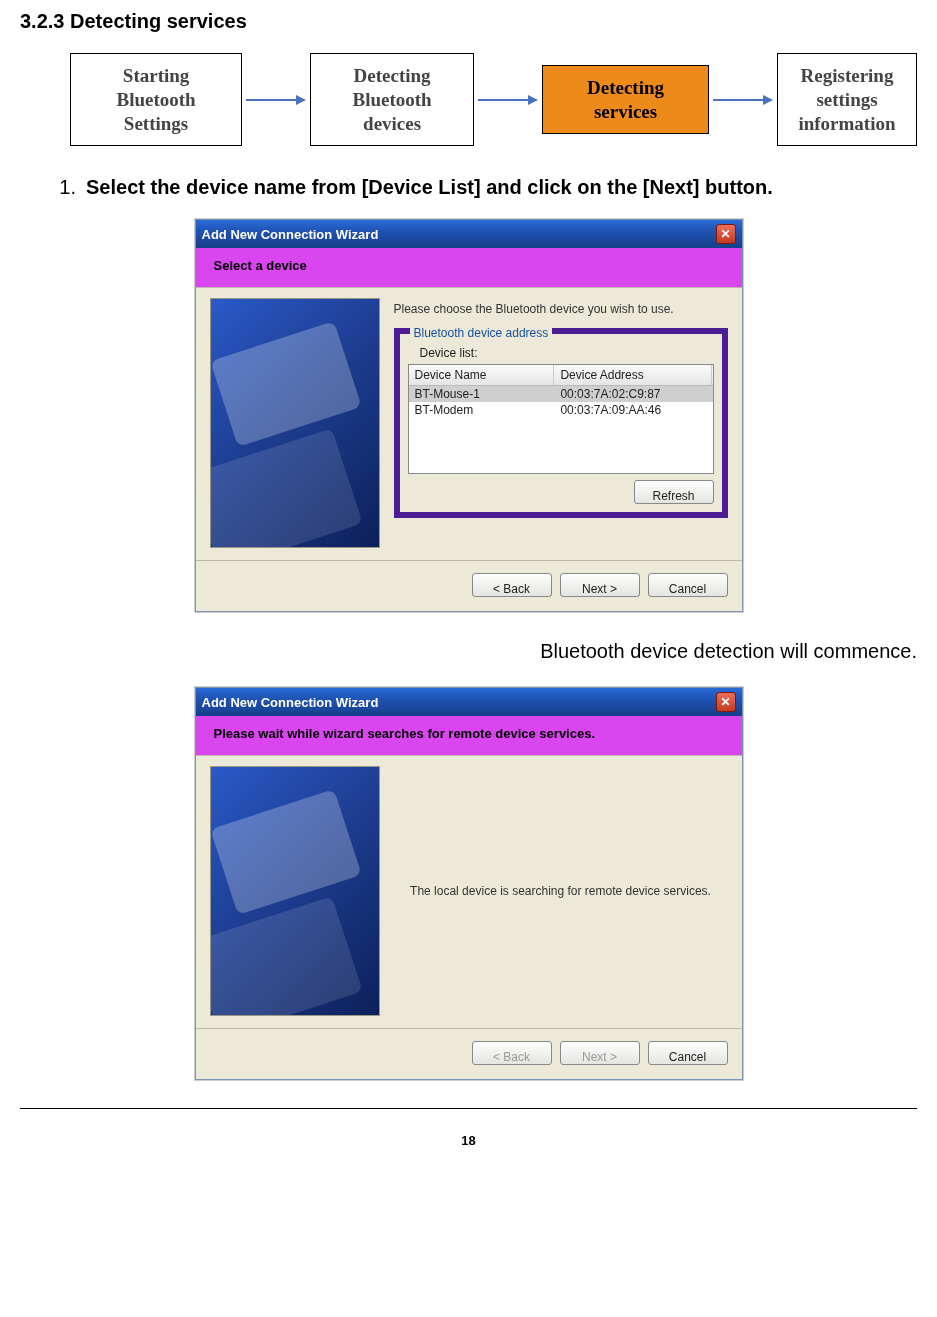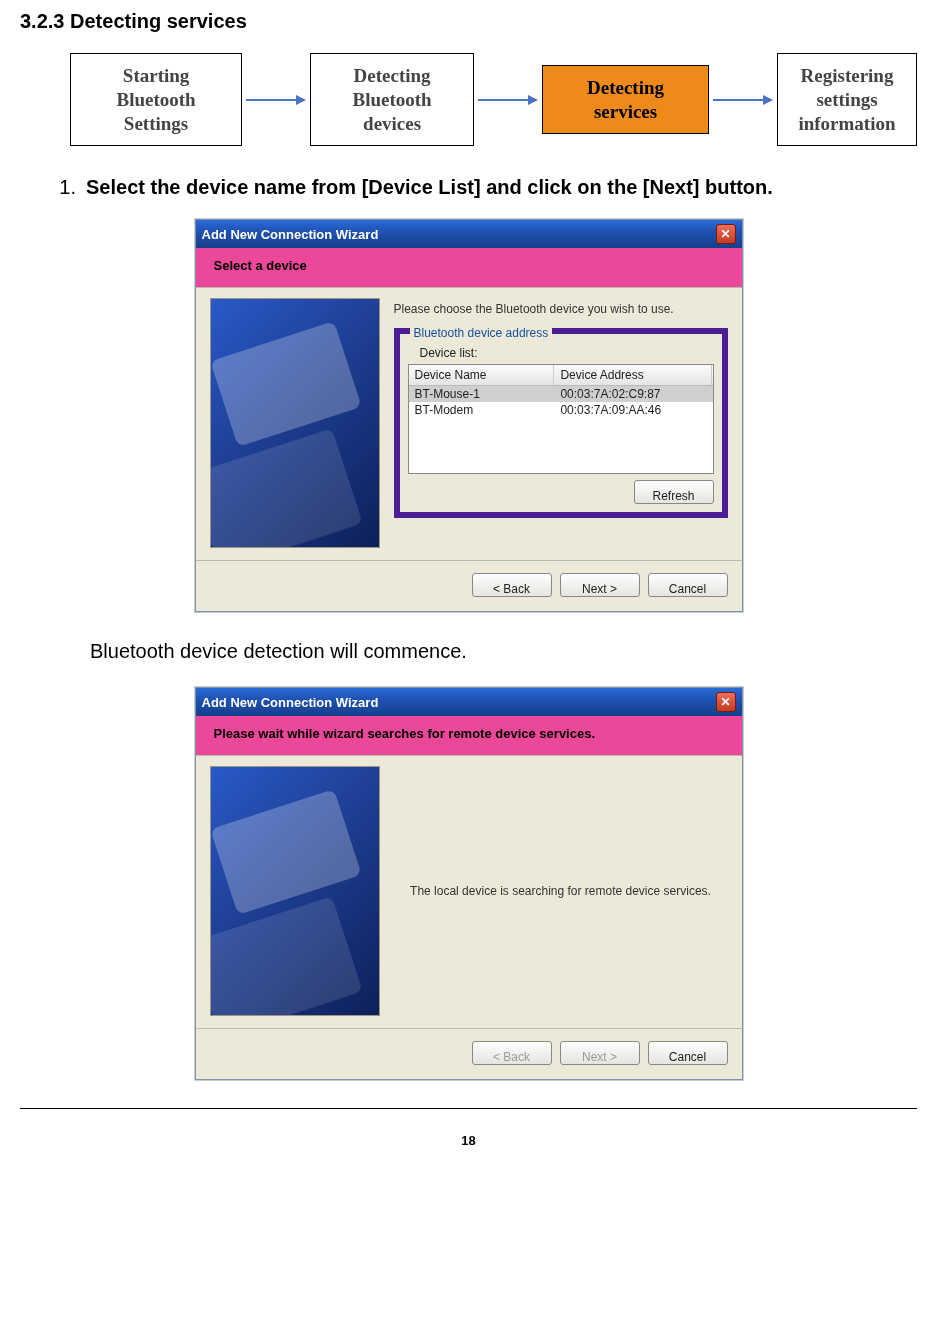--- a/index.html
+++ b/index.html
@@ -82,21 +82,21 @@
       background: linear-gradient(to bottom, #ee6d5a, #c33b22);
       border: 1px solid #7a1a08;
       border-radius: 3px;
       color: #fff;
       display: flex; align-items: center; justify-content: center;
       font-weight: bold; font-size: 12px;
       cursor: pointer;
     }
 
     .banner {
-      background: #ec4899;
+      background: #d946ef;
       padding: 10px 12px 14px 18px;
       border-bottom: 1px solid #bdb9a6;
       font-weight: bold;
       font-size: 13px;
       color: #000;
     }
 
     .wizard-body {
       display: flex;
       padding: 10px 14px 6px 14px;
@@ -201,20 +201,21 @@
     .footer {
       display: flex;
       justify-content: flex-end;
       gap: 8px;
       padding: 12px 14px 14px 14px;
     }
 
     .body-text {
       font-size: 20px;
       margin: 0 0 24px 70px;
+      text-align: right;
     }
 
     .searching-body {
       flex: 1;
       display: flex;
       align-items: center;
       justify-content: center;
       color: #333;
       padding: 0 6px;
       text-align: center;

